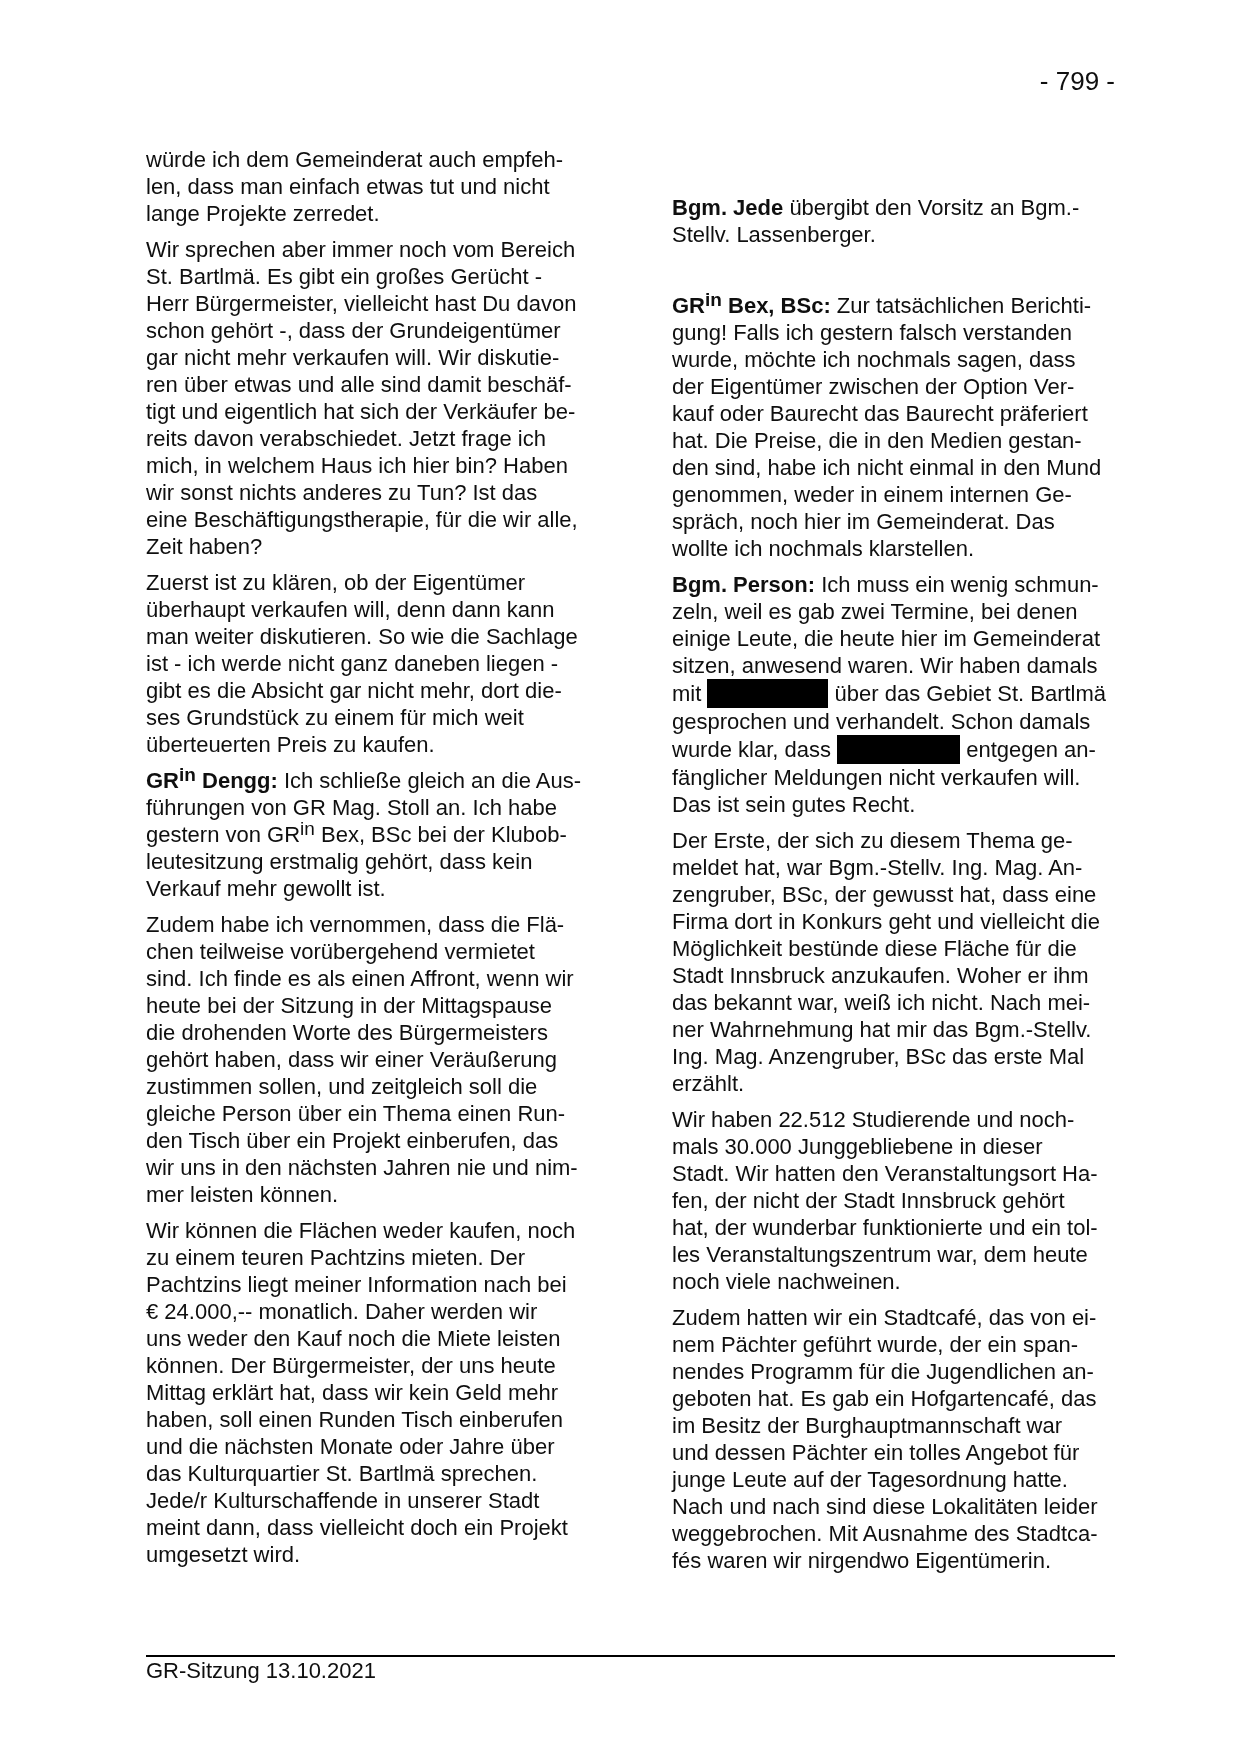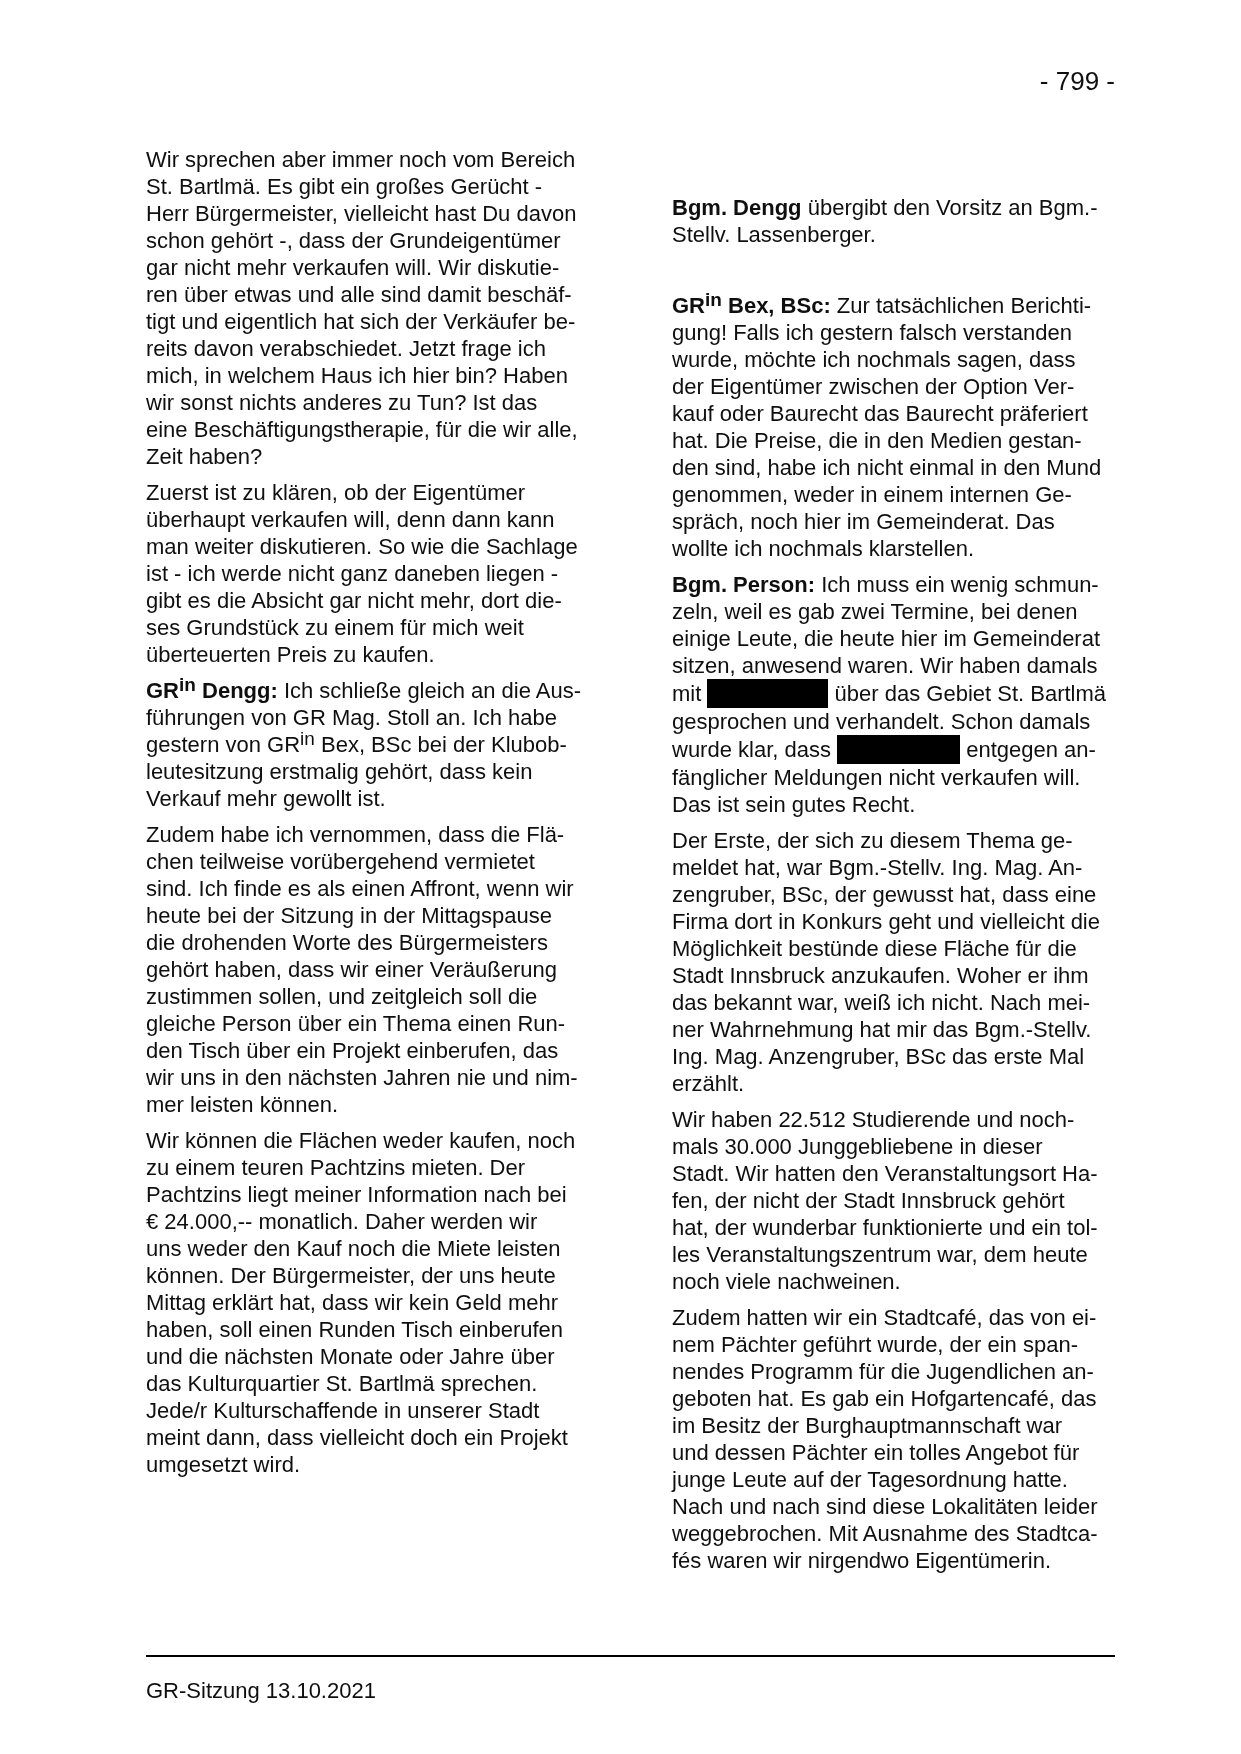--- a/index.html
+++ b/index.html
@@ -48,31 +48,34 @@
     vertical-align: -7px;
   }
   .redaction-1 { width: 121px; }
   .redaction-2 { width: 123px; }
   .footer {
     position: absolute;
     left: 146px;
     top: 1655px;
     width: 969px;
     border-top: 2px solid #000000;
-    padding-top: 20px;
+    padding-top: 0;
     font-size: 22px;
     line-height: 27px;
   }
 </style>
 </head>
 <body>
 
 <div class="page-number">- 799 -</div>
 
 <div class="col col-left">
+  <p class="para">würde ich dem Gemeinderat auch empfeh-
+len, dass man einfach etwas tut und nicht
+lange Projekte zerredet.</p>
   <p class="para">Wir sprechen aber immer noch vom Bereich
 St. Bartlmä. Es gibt ein großes Gerücht -
 Herr Bürgermeister, vielleicht hast Du davon
 schon gehört -, dass der Grundeigentümer
 gar nicht mehr verkaufen will. Wir diskutie-
 ren über etwas und alle sind damit beschäf-
 tigt und eigentlich hat sich der Verkäufer be-
 reits davon verabschiedet. Jetzt frage ich
 mich, in welchem Haus ich hier bin? Haben
 wir sonst nichts anderes zu Tun? Ist das
@@ -110,21 +113,21 @@
 Mittag erklärt hat, dass wir kein Geld mehr
 haben, soll einen Runden Tisch einberufen
 und die nächsten Monate oder Jahre über
 das Kulturquartier St. Bartlmä sprechen.
 Jede/r Kulturschaffende in unserer Stadt
 meint dann, dass vielleicht doch ein Projekt
 umgesetzt wird.</p>
 </div>
 
 <div class="col col-right">
-  <p class="para gap-lg"><b>Bgm. Dengg</b><span> übergibt den Vorsitz an Bgm.-
+  <p class="para gap-lg"><b>Bgm. Jede</b><span> übergibt den Vorsitz an Bgm.-
 Stellv. Lassenberger.</span></p>
   <p class="para gap-md"><b><span>GR</span><sup>in</sup><span> Bex, BSc: </span></b><span>Zur tatsächlichen Berichti-
 gung! Falls ich gestern falsch verstanden
 wurde, möchte ich nochmals sagen, dass
 der Eigentümer zwischen der Option Ver-
 kauf oder Baurecht das Baurecht präferiert
 hat. Die Preise, die in den Medien gestan-
 den sind, habe ich nicht einmal in den Mund
 genommen, weder in einem internen Ge-
 spräch, noch hier im Gemeinderat. Das

